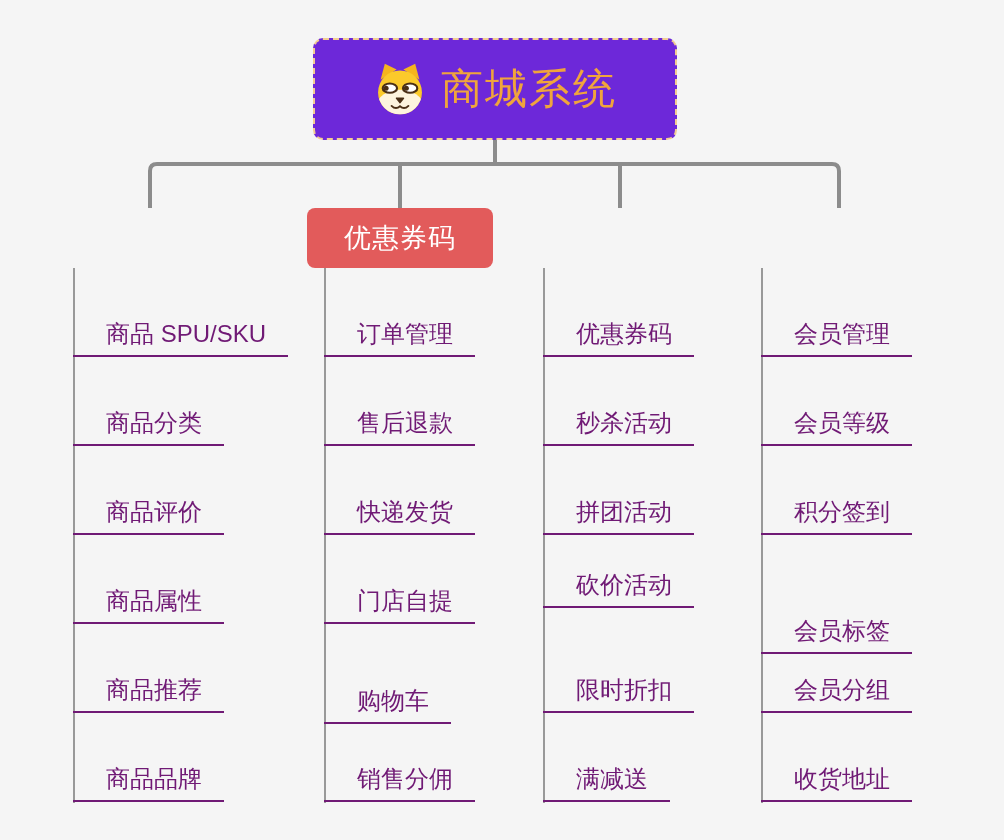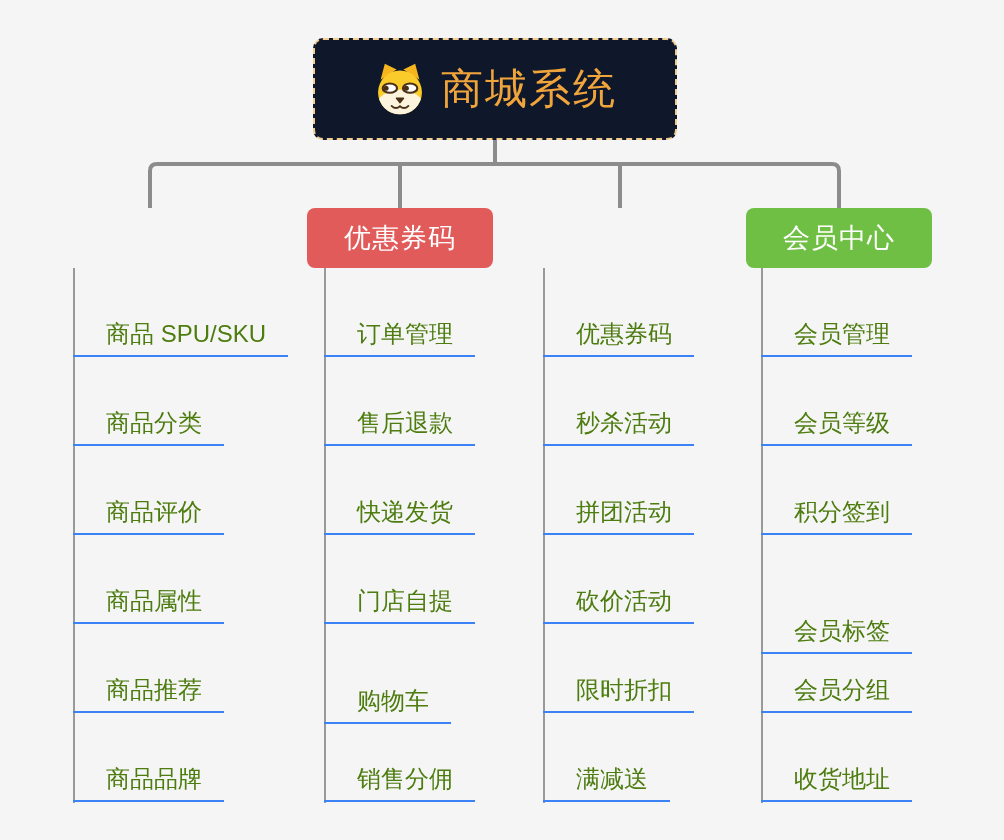--- a/index.html
+++ b/index.html
@@ -16,21 +16,21 @@
     position: absolute;
     left: 0; top: 0;
     width: 1004px; height: 840px;
     pointer-events: none;
   }
   
   .root-node {
     position: absolute;
     left: 313px; top: 38px;
     width: 364px; height: 102px;
-    background: #0f172a;
+    background: #6d28d9;
     border: 2px dashed #F2CD92;
     border-radius: 10px;
     box-sizing: border-box;
     display: flex;
     align-items: center;
     justify-content: center;
     gap: 14px;
   }
   .root-title {
     font-size: 42px;
@@ -62,23 +62,23 @@
     left: 0;
     width: 2px;
     background: #999999;
   }
   .item {
     position: absolute;
     left: 0;
     white-space: nowrap;
     font-size: 24px;
     line-height: 30px;
-    color: #4d7c0f;
+    color: #701a75;
     padding: 0 22px 6px 33px;
-    border-bottom: 2px solid #3b82f6;
+    border-bottom: 2px solid #701a75;
   }
 </style>
 </head>
 <body>
 
 <div id="canvas" style="background: rgb(245, 245, 245);">
 
   <svg id="connectors" viewBox="0 0 1004 840">
     <path d="M495,139 V166" fill="none" stroke="#8C8C8C" stroke-width="4"></path>
     <path d="M150,208 V171 Q150,164 157,164 H832 Q839,164 839,171 V208" fill="none" stroke="#8C8C8C" stroke-width="4"></path>
@@ -105,23 +105,20 @@
         <path d="M28,43 h8 l-4,5 z" fill="#4A2F15" stroke="#4A2F15" stroke-linejoin="round" stroke-width="2"></path>
         <path d="M22,52 Q27,57 32,52.5 Q37,57 42,52" fill="none" stroke="#4A2F15" stroke-width="2.2" stroke-linecap="round"></path>
       </svg>
     </span>
     <span class="root-title" style="color: rgb(240, 164, 60);">商城系统</span>
   </div>
 
   <div class="branch" style="left: 307px; background: rgb(226, 91, 91);">
     <span class="branch-label">优惠券码</span>
   </div>
-  <div class="branch" style="left: 746px; background: rgb(112, 191, 69);">
-    <span class="branch-label">会员中心</span>
-  </div>
 
   <div class="column" style="left:73px">
     <div class="vline" style="top:268px;height:535px"></div>
     <div class="item" style="top:319px">商品 SPU/SKU</div>
     <div class="item" style="top:408px">商品分类</div>
     <div class="item" style="top:497px">商品评价</div>
     <div class="item" style="top:586px">商品属性</div>
     <div class="item" style="top:675px">商品推荐</div>
     <div class="item" style="top:764px">商品品牌</div>
   </div>
@@ -134,21 +131,21 @@
     <div class="item" style="top:586px">门店自提</div>
     <div class="item" style="top:686px">购物车</div>
     <div class="item" style="top:764px">销售分佣</div>
   </div>
 
   <div class="column" style="left:543px">
     <div class="vline" style="top:268px;height:535px"></div>
     <div class="item" style="top:319px">优惠券码</div>
     <div class="item" style="top:408px">秒杀活动</div>
     <div class="item" style="top:497px">拼团活动</div>
-    <div class="item" style="top:586px">砍价活动</div>
+    <div class="item" style="top:570px">砍价活动</div>
     <div class="item" style="top:675px">限时折扣</div>
     <div class="item" style="top:764px">满减送</div>
   </div>
 
   <div class="column" style="left:761px">
     <div class="vline" style="top:268px;height:535px"></div>
     <div class="item" style="top:319px">会员管理</div>
     <div class="item" style="top:408px">会员等级</div>
     <div class="item" style="top:497px">积分签到</div>
     <div class="item" style="top:616px">会员标签</div>

